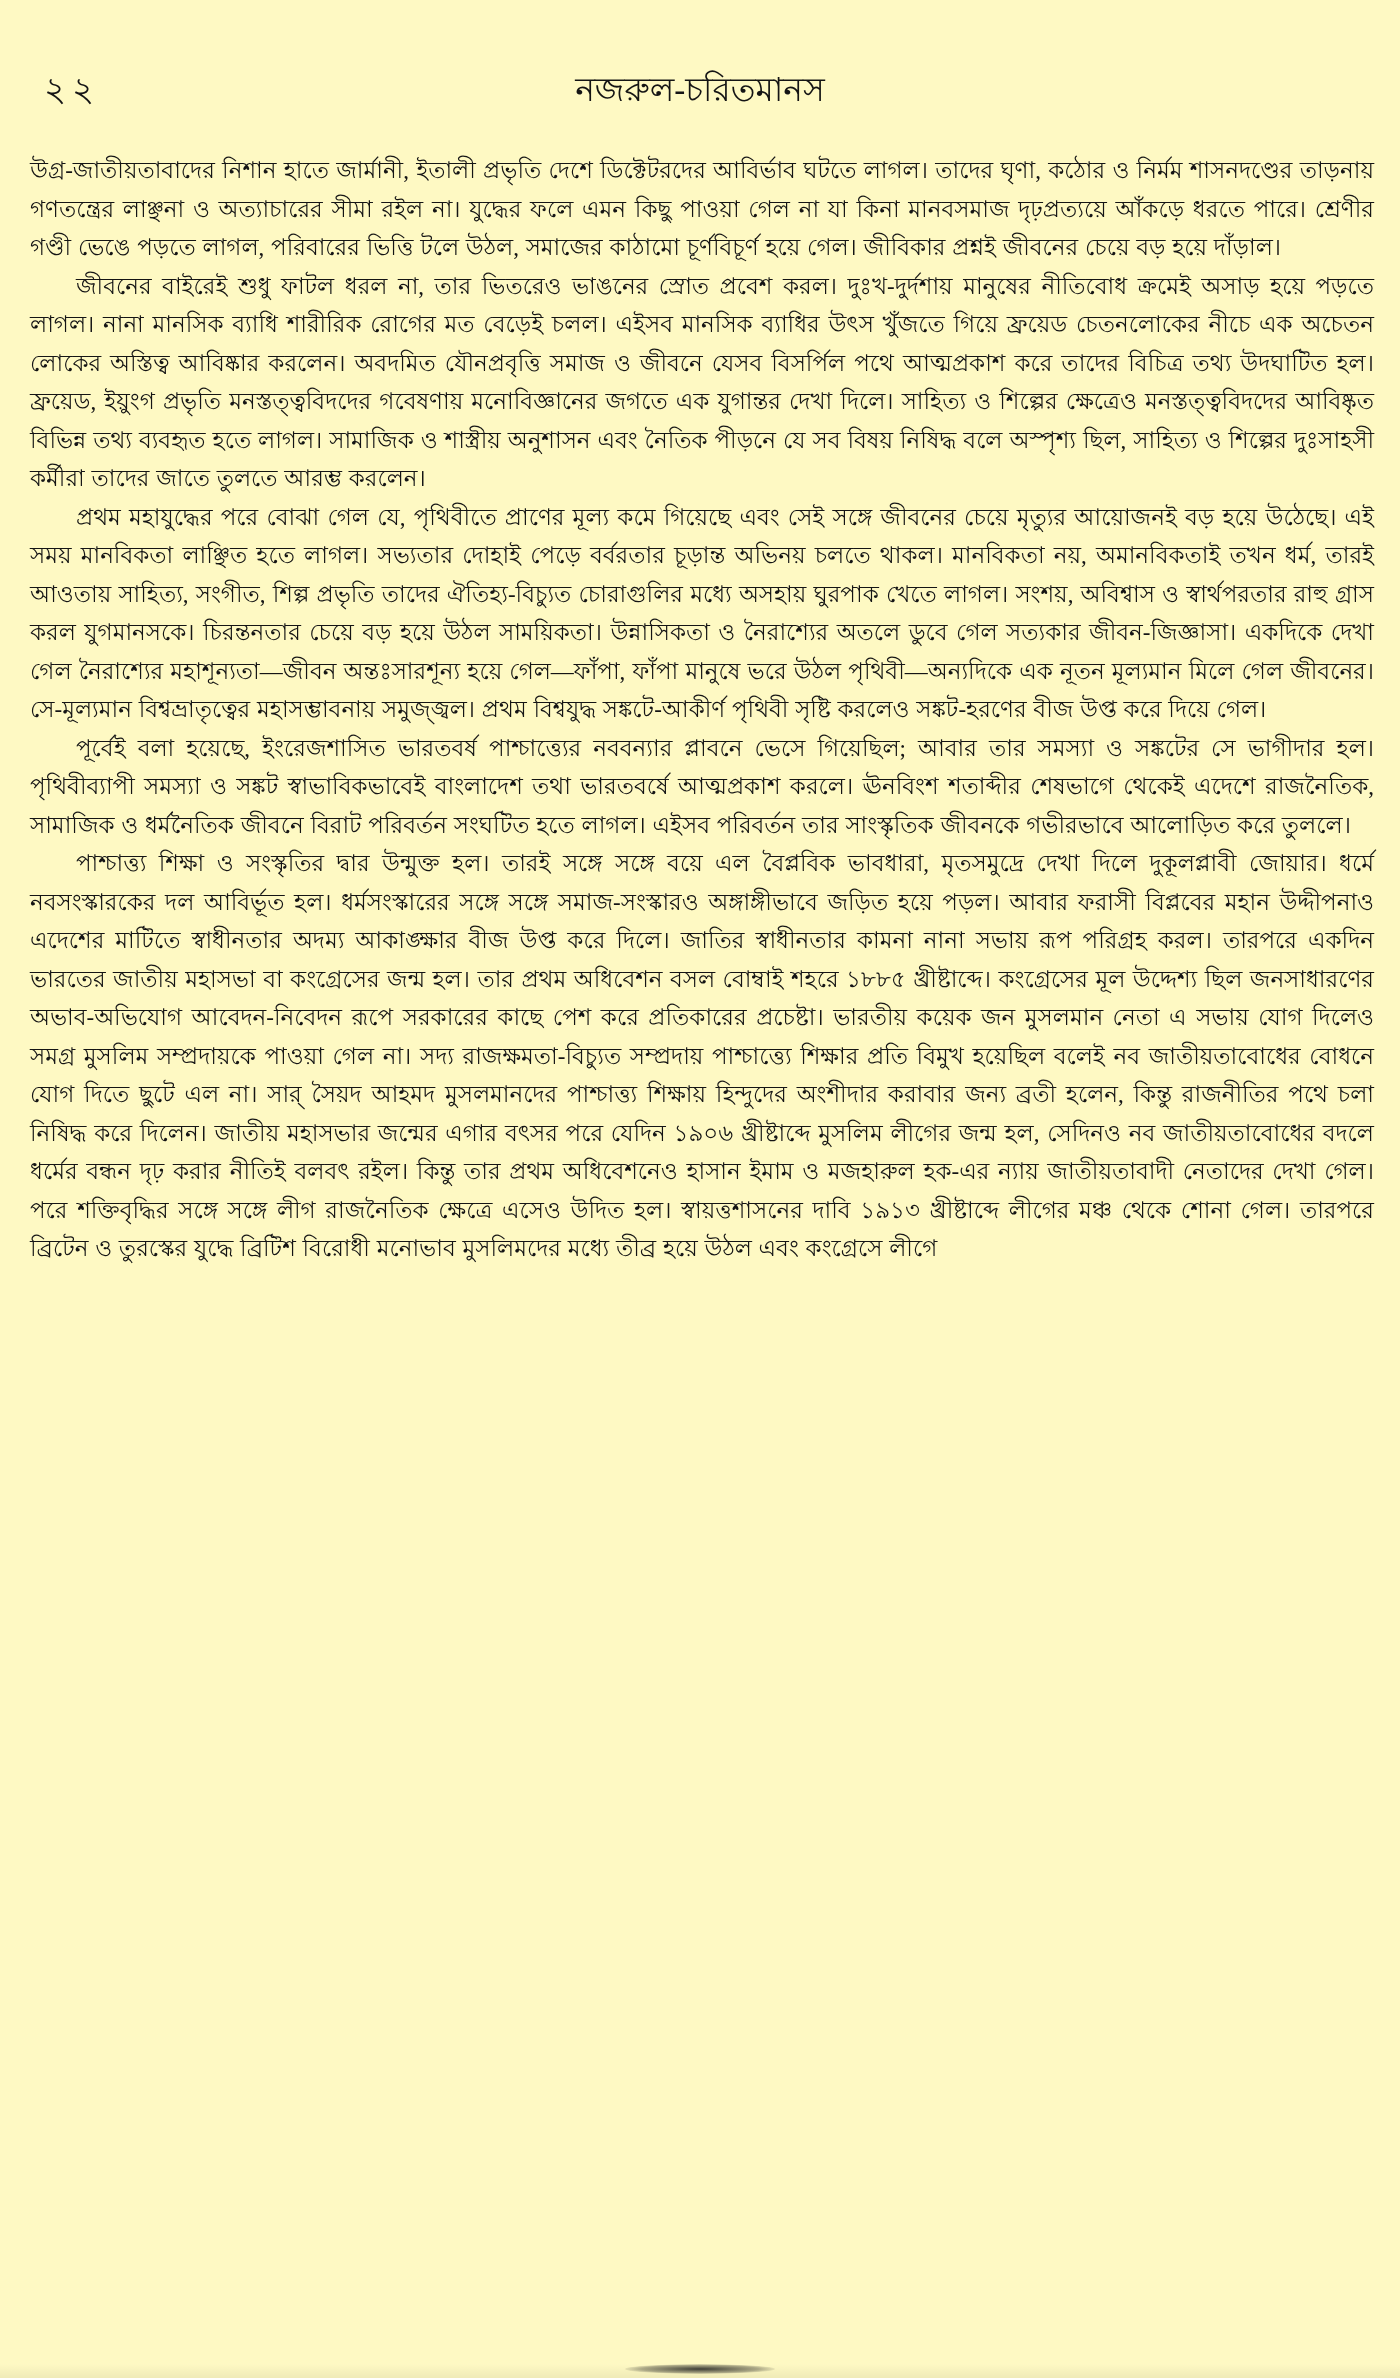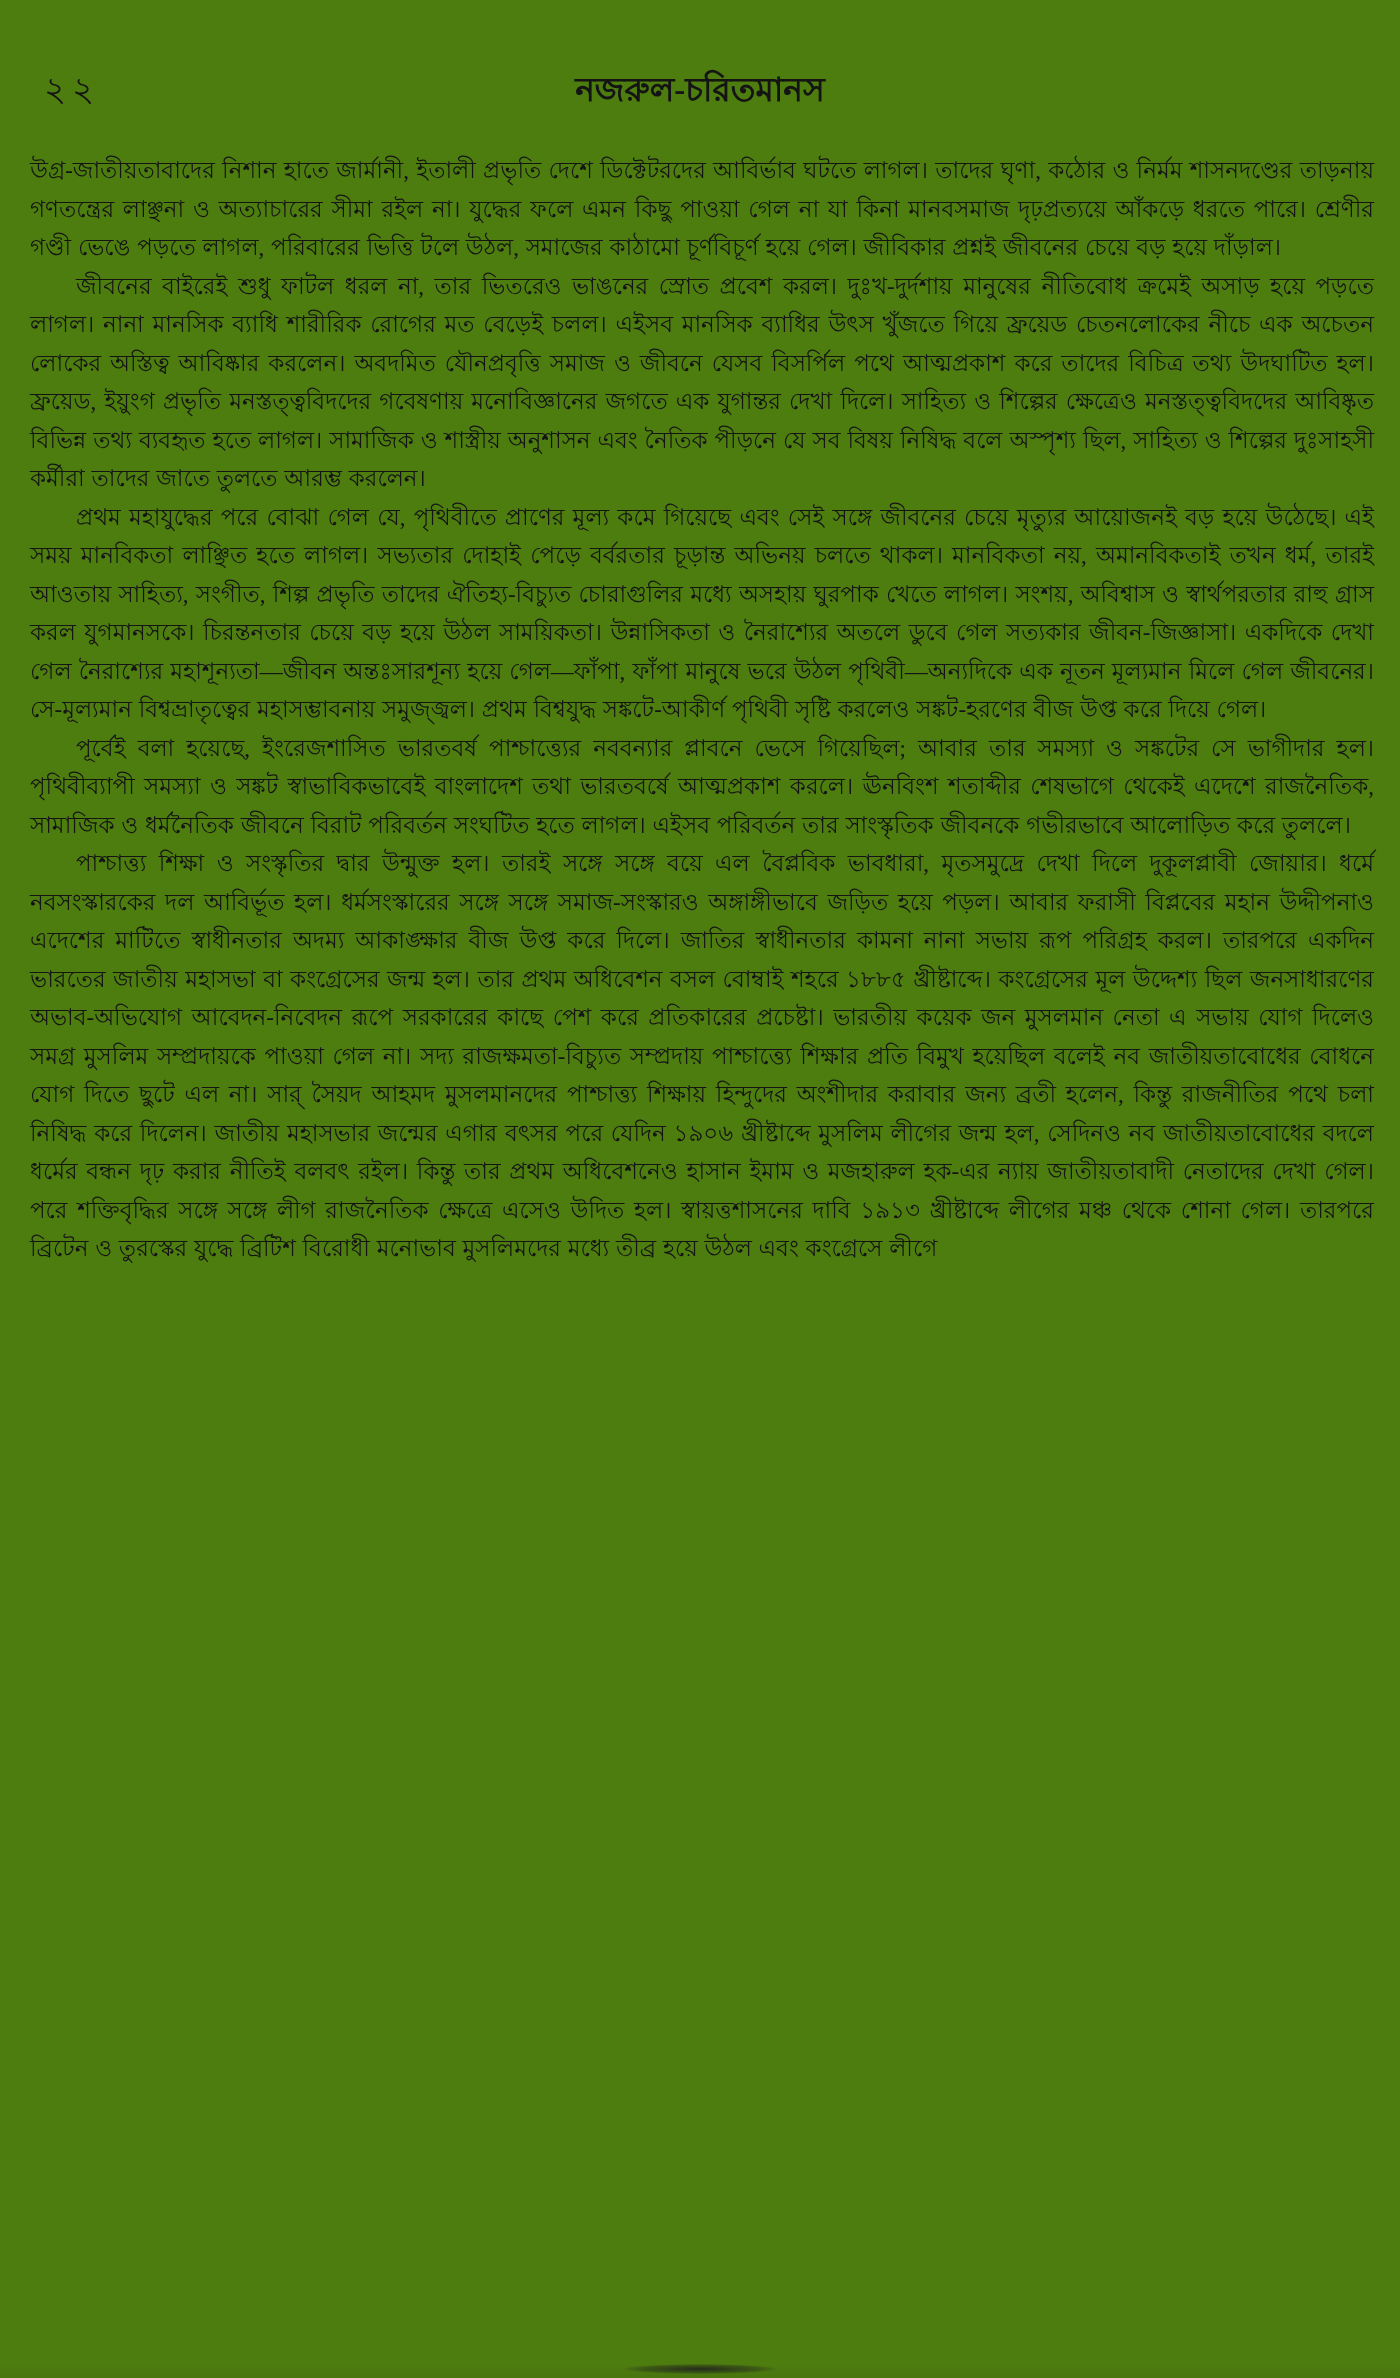--- a/index.html
+++ b/index.html
@@ -5,21 +5,21 @@
   html, body {
     margin: 0;
     padding: 0;
     background: #e8e8e4;
   }
   .page {
     position: relative;
     width: 1400px;
     height: 2378px;
     margin: 0 auto;
-    background: #4d7c0f;
+    background: #fef9c3;
     color: #141414;
     font-family: "Liberation Serif", "DejaVu Serif", serif;
     overflow: hidden;
     box-sizing: border-box;
   }
   .page-header {
     position: relative;
     height: 56px;
     margin-top: 62px;
   }
@@ -28,21 +28,21 @@
     left: 44px;
     top: 0;
     font-size: 34px;
     line-height: 56px;
     letter-spacing: 6px;
   }
   .page-title {
     display: block;
     text-align: center;
     font-size: 33px;
-    font-weight: bold;
+    font-weight: normal;
     line-height: 56px;
   }
   .text-block {
     margin-top: 34px;
     padding: 0 26px 0 30px;
     text-align: justify;
     font-size: 23px;
     line-height: 38.5px;
     word-spacing: 1px;
   }

